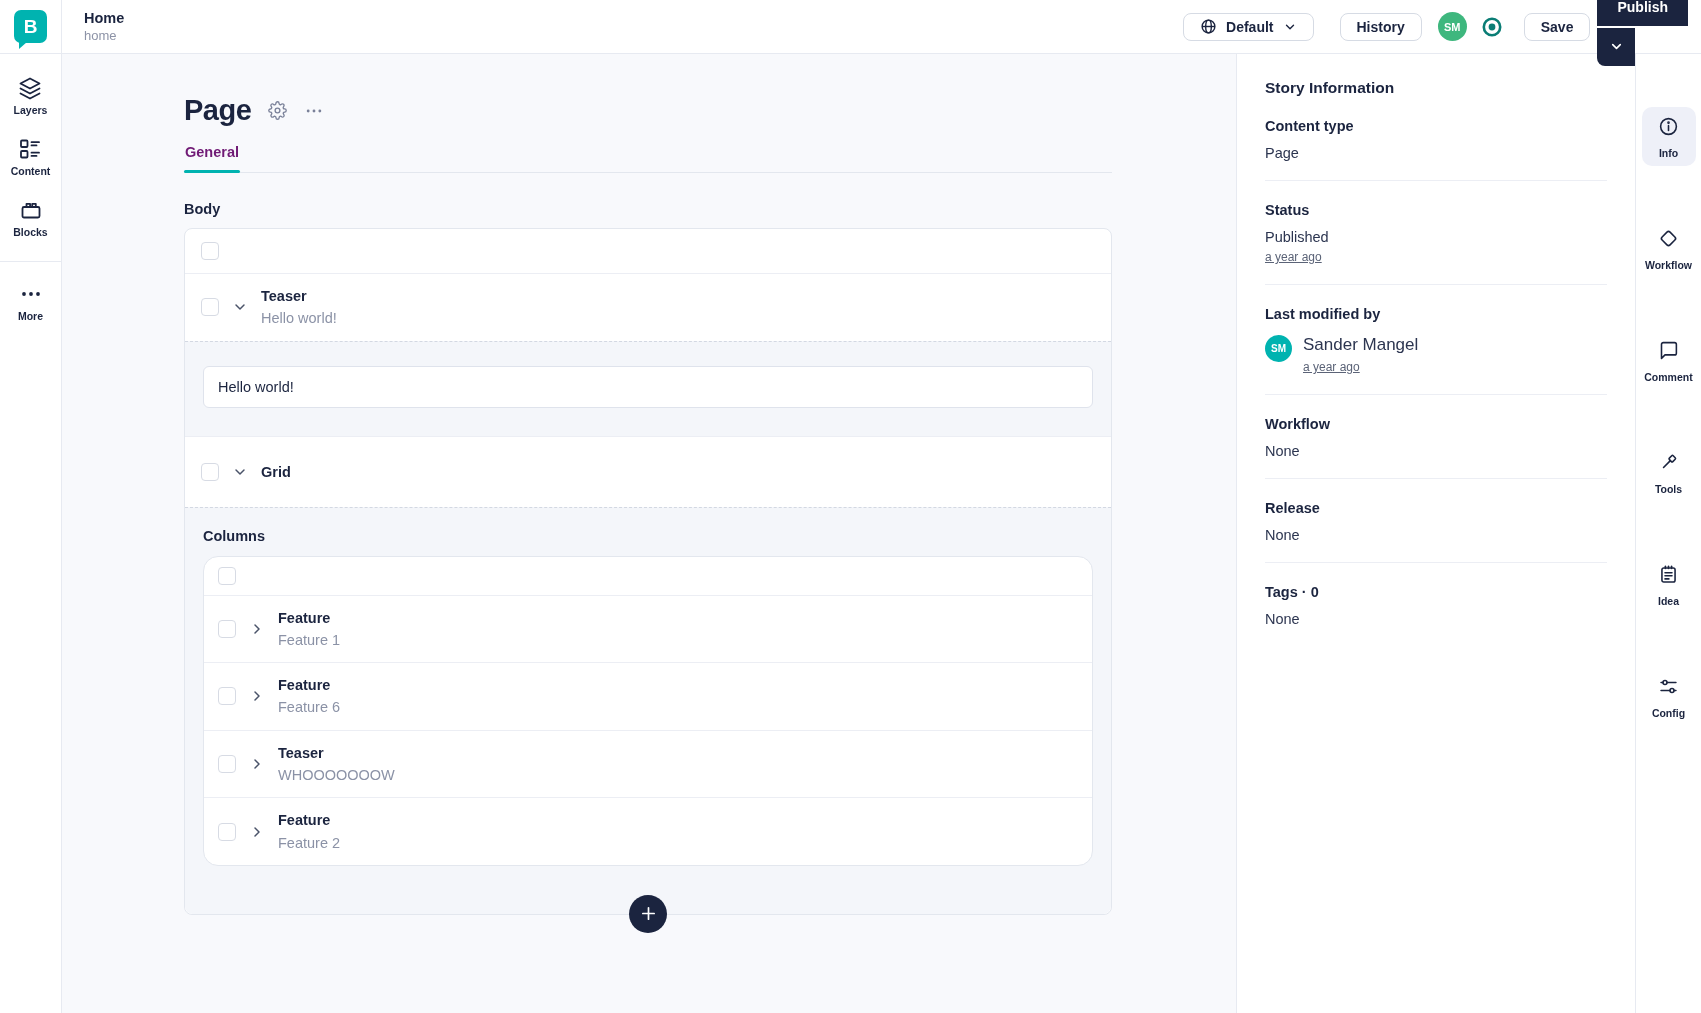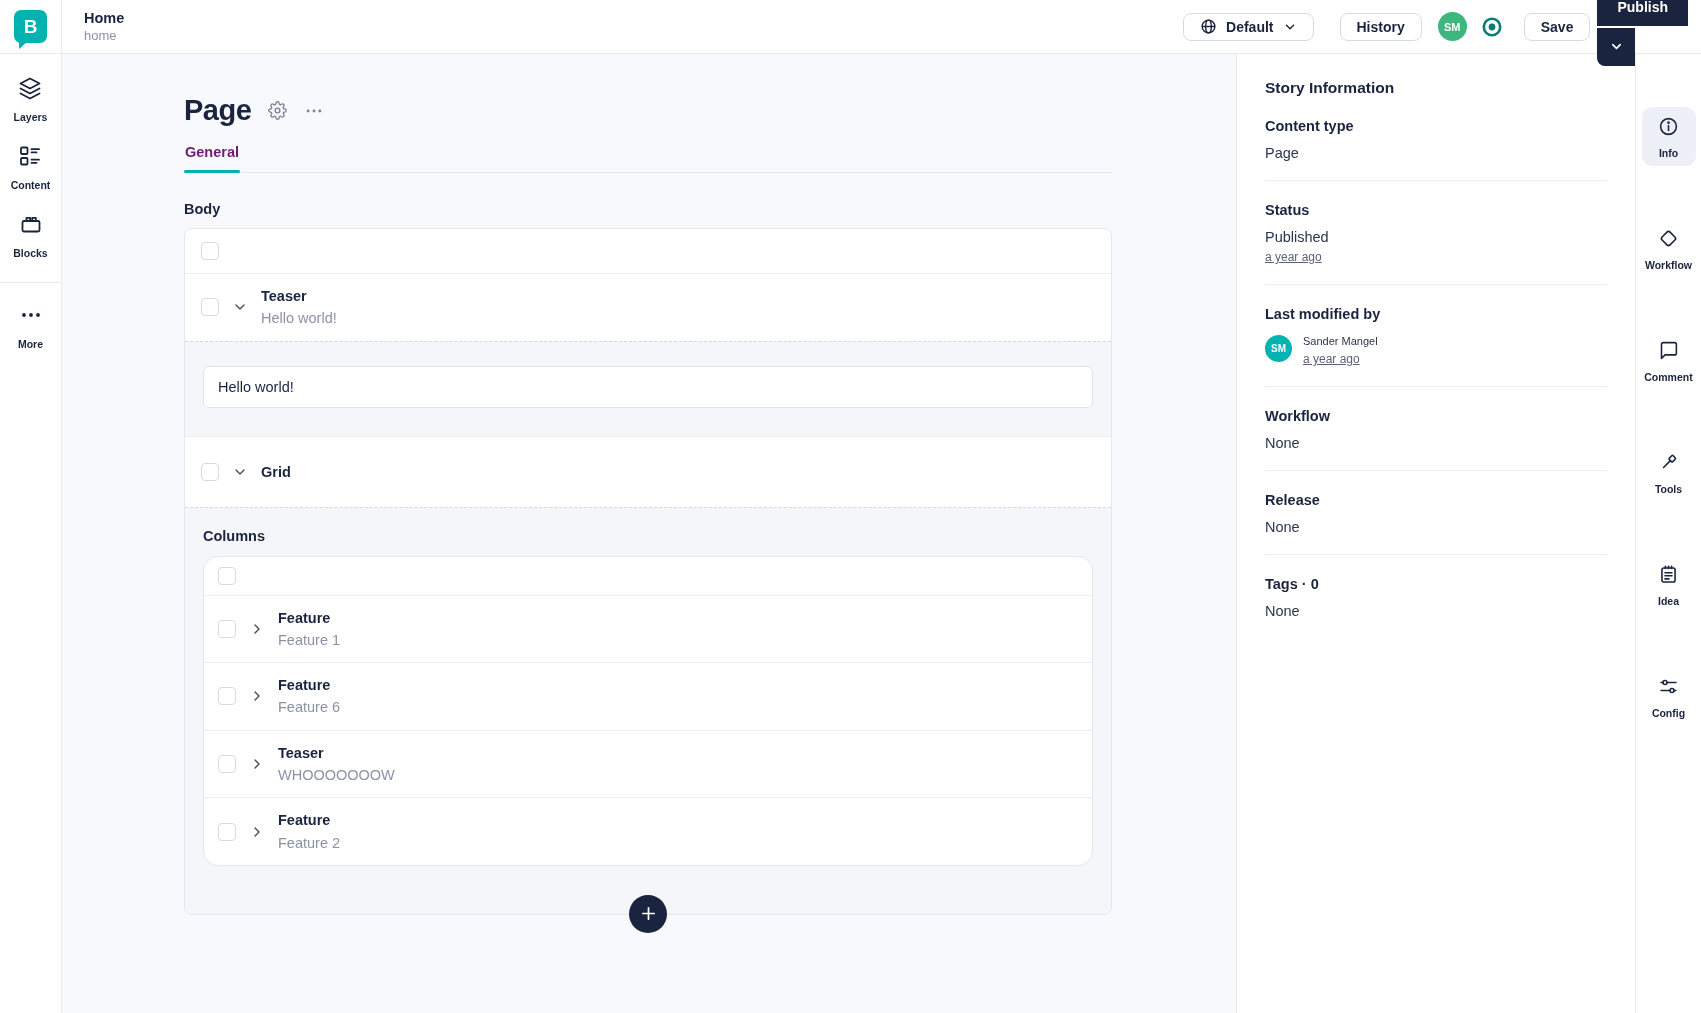--- a/index.html
+++ b/index.html
@@ -33,21 +33,21 @@
                   font-size:14px; font-weight:bold; cursor:pointer; font-family:inherit; }
   .publish-caret { height:38px; width:38px; background:#1b243f; color:#fff; border:none;
                    display:flex; align-items:center; justify-content:center; cursor:pointer; }
   .mr26 { margin-right:26px; } .mr16 { margin-right:16px; } .mr13 { margin-right:13px; }
   .mr20 { margin-right:20px; } .mr7 { margin-right:7px; }
 
   
   .left-rail { position:absolute; top:54px; left:0; width:62px; height:959px; background:#fff;
                border-right:1px solid #e7eaf1; display:flex; flex-direction:column;
                align-items:center; padding-top:22px; }
-  .lr-item { display:flex; flex-direction:column; align-items:center; gap:7px; cursor:pointer;
+  .lr-item { display:flex; flex-direction:column; align-items:center; cursor:pointer;
              margin-bottom:21px; color:#1b243f; }
   .lr-label { font-size:10.5px; font-weight:bold; }
   .lr-divider { width:62px; height:1px; background:#e7eaf1; margin:2px 0 20px; }
 
   
   .main { position:absolute; top:54px; left:62px; width:1174px; height:959px;
           background:#f8f9fc; overflow:hidden; }
   .editor { position:absolute; top:0; left:122px; width:928px; }
   .page-title-row { display:flex; align-items:center; gap:17px; padding-top:40px; }
   .page-title { font-size:29px; font-weight:bold; letter-spacing:-0.5px; }
@@ -97,21 +97,21 @@
   .info-section { padding:21px 0 19px; border-bottom:1px solid #eceef4; }
   .info-section.last { border-bottom:none; }
   .info-label { font-size:14.5px; font-weight:bold; }
   .info-value { margin-top:11px; font-size:14.5px; color:#2c3550; }
   .time-link { display:inline-block; margin-top:5px; font-size:12px; color:#5b6377;
                text-decoration:underline; cursor:pointer; }
   .modified-row { display:flex; gap:11px; margin-top:13px; align-items:flex-start; }
   .avatar-sm { width:27px; height:27px; border-radius:50%; background:#00b3b0; color:#fff;
                font-size:10px; font-weight:bold; display:flex; align-items:center;
                justify-content:center; flex:0 0 27px; }
-  .modified-name { font-size:11px; color:#2c3550; }
+  .modified-name { font-size:17px; color:#2c3550; }
 
   
   .right-rail { position:absolute; top:54px; right:0; width:66px; height:959px; background:#fff;
                 border-left:1px solid #e7eaf1; display:flex; flex-direction:column;
                 align-items:center; padding-top:13px; gap:13px; }
   .rr-item { width:54px; padding:9px 0 7px; border-radius:10px; display:flex;
              flex-direction:column; align-items:center; gap:6px; color:#1b243f;
              cursor:pointer;margin-top:40px; }
   .rr-item.active { background:#eef0f8; }
   .rr-label { font-size:10.5px; font-weight:bold; }

